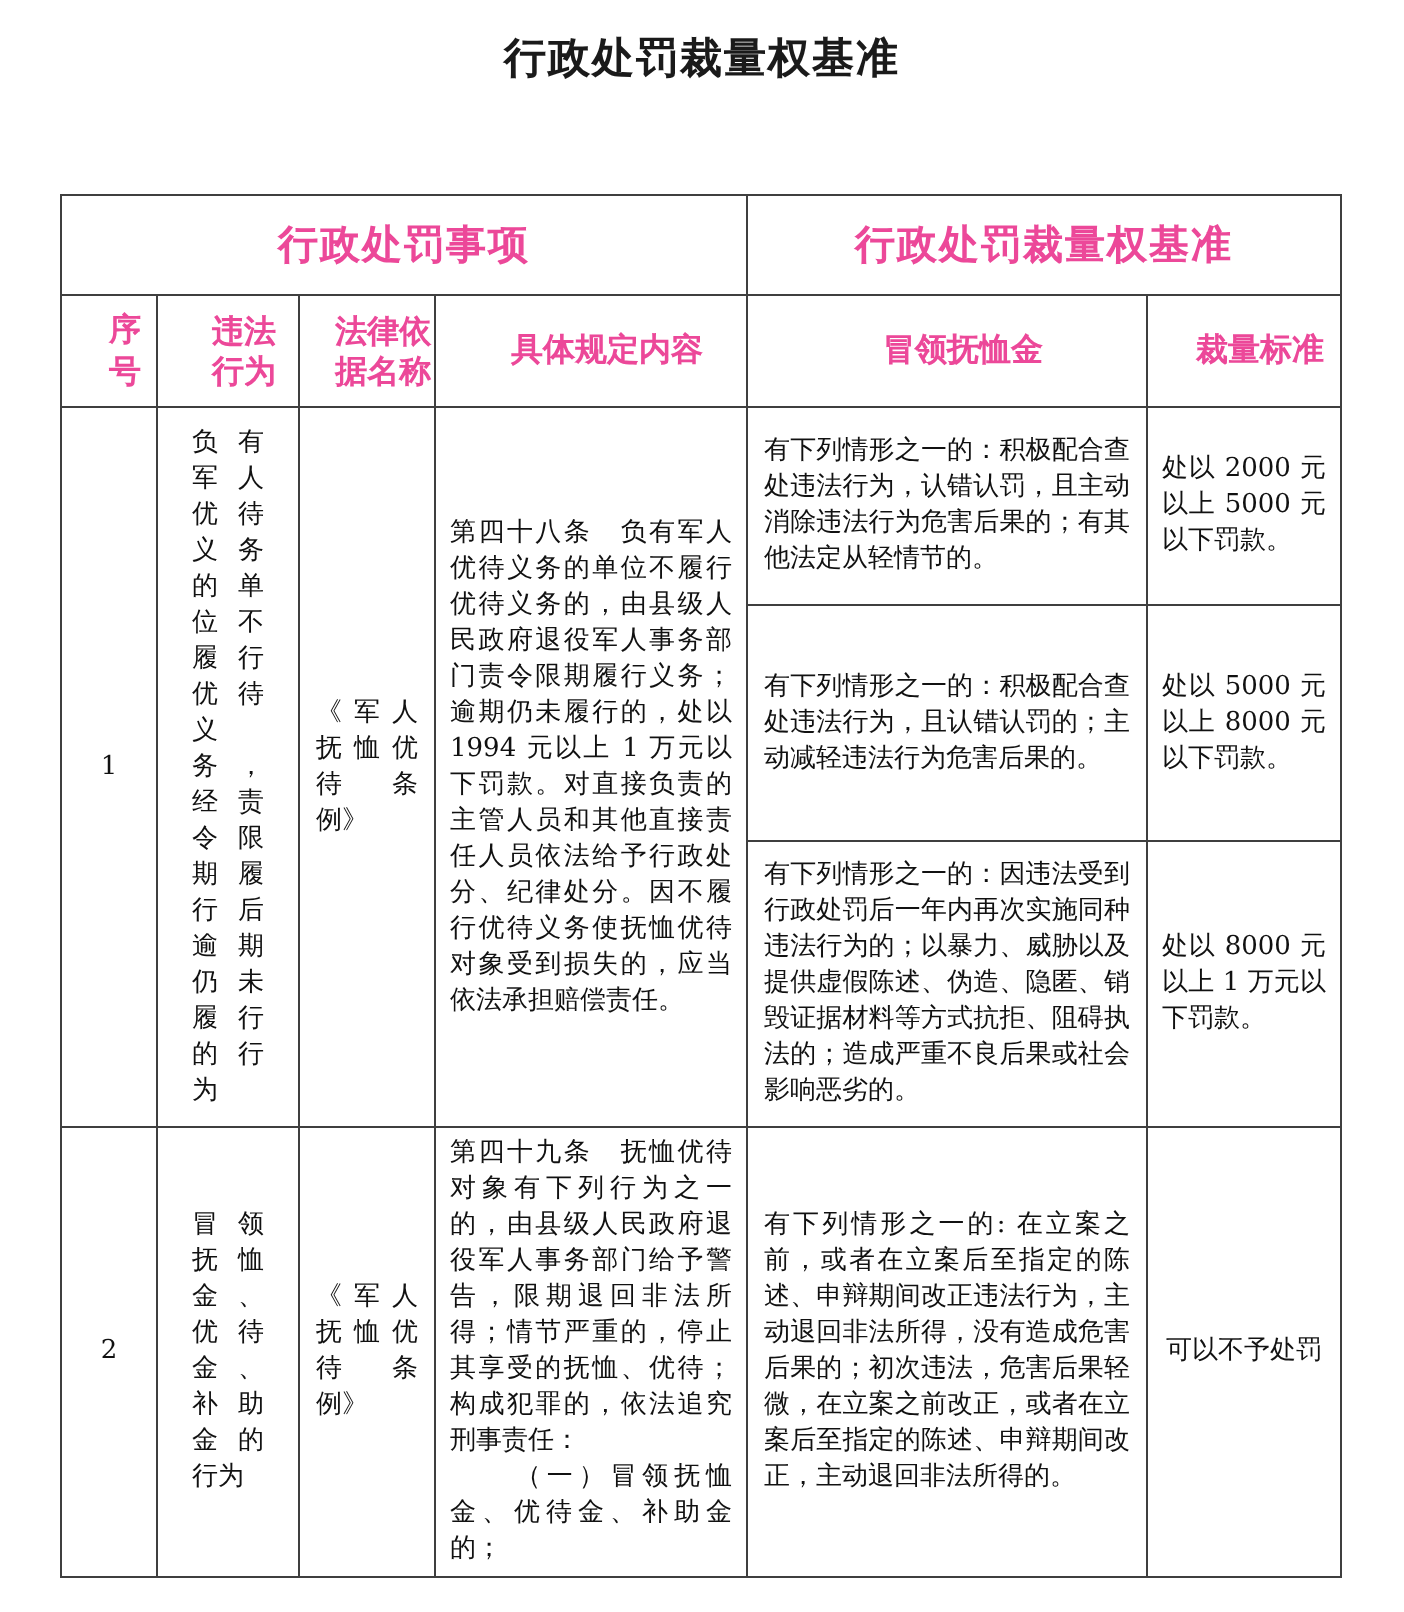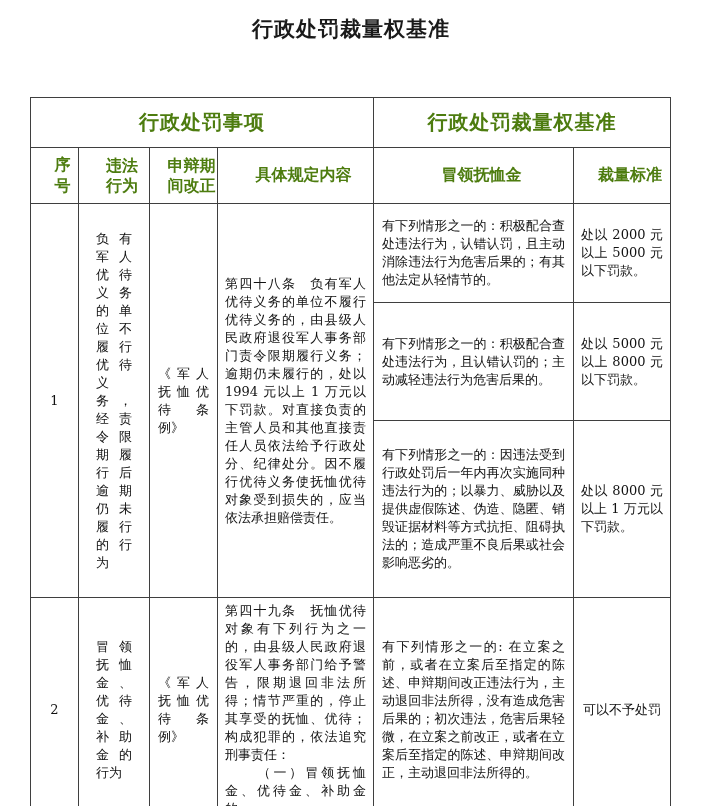--- a/index.html
+++ b/index.html
@@ -29,21 +29,21 @@
   }
   .rule-table th, .rule-table td {
     border: 1px solid #3f3f3f;
     vertical-align: middle;
     overflow: hidden;
   }
   .rule-table th {
     font-family: "DejaVu Sans", "Liberation Sans", sans-serif;
     font-weight: bold;
     text-align: center;
-    color: #4d7c0f;
+    color: #ec4899;
   }
   tr.group-header th { height: 50px; font-size: 20px; letter-spacing: 1px; }
   tr.col-header th { height: 56px; font-size: 16px; padding-left: 16px; }
   .w2 { display: inline-block; width: 2.2em; line-height: 1.25; }
   .w3 { display: inline-block; width: 3.2em; line-height: 1.25; }
   .rule-table td {
     font-size: 13px;
     line-height: 18px;
     text-align: justify;
     color: #111;
@@ -51,21 +51,21 @@
   td.c-index { text-align: center; }
   td.c-behavior { padding: 4px 17px; }
   td.c-legal { padding: 4px 8px; }
   td.c-provision { padding: 4px 7px; }
   td.c-circumstance { padding: 4px 8px; }
   td.c-standard { padding: 4px 7px; margin-left: 12px; }
   td.c-standard.centered { text-align: center; padding: 4px 2px; }
   td.c-provision p + p { text-indent: 2.5em; }
   tr.r1a td { height: 99px; }
   tr.r1b td { height: 118px; }
-  tr.r1c td { height: 177px; }
+  tr.r1c td { height: 143px; }
   tr.r2  td { height: 203px; }
 </style>
 </head>
 <body>
 
 <h1 class="page-title">行政处罚裁量权基准</h1>
 
 <table class="rule-table">
   <colgroup>
     <col style="width:48px">
@@ -78,21 +78,21 @@
 
   <tbody>
       <tr class="group-header">
     <th colspan="4">行政处罚事项</th>
     <th colspan="2">行政处罚裁量权基准</th>
   </tr>
 
   <tr class="col-header">
     <th>序号</th>
     <th><span class="w2">违法行为</span></th>
-    <th><span class="w3">申辩期间改正</span></th>
+    <th><span class="w3">法律依据名称</span></th>
     <th>具体规定内容</th>
     <th>冒领抚恤金</th>
     <th>裁量标准</th>
   </tr>
 
   <tr class="r1a">
     <td class="c-index" rowspan="3">1</td>
     <td class="c-behavior" rowspan="3">负有军人优待义务的单位不履行优待义务，经责令限期履行后逾期仍未履行的行为</td>
     <td class="c-legal" rowspan="3">《军人抚恤优待条例》</td>
     <td class="c-provision" rowspan="3">

